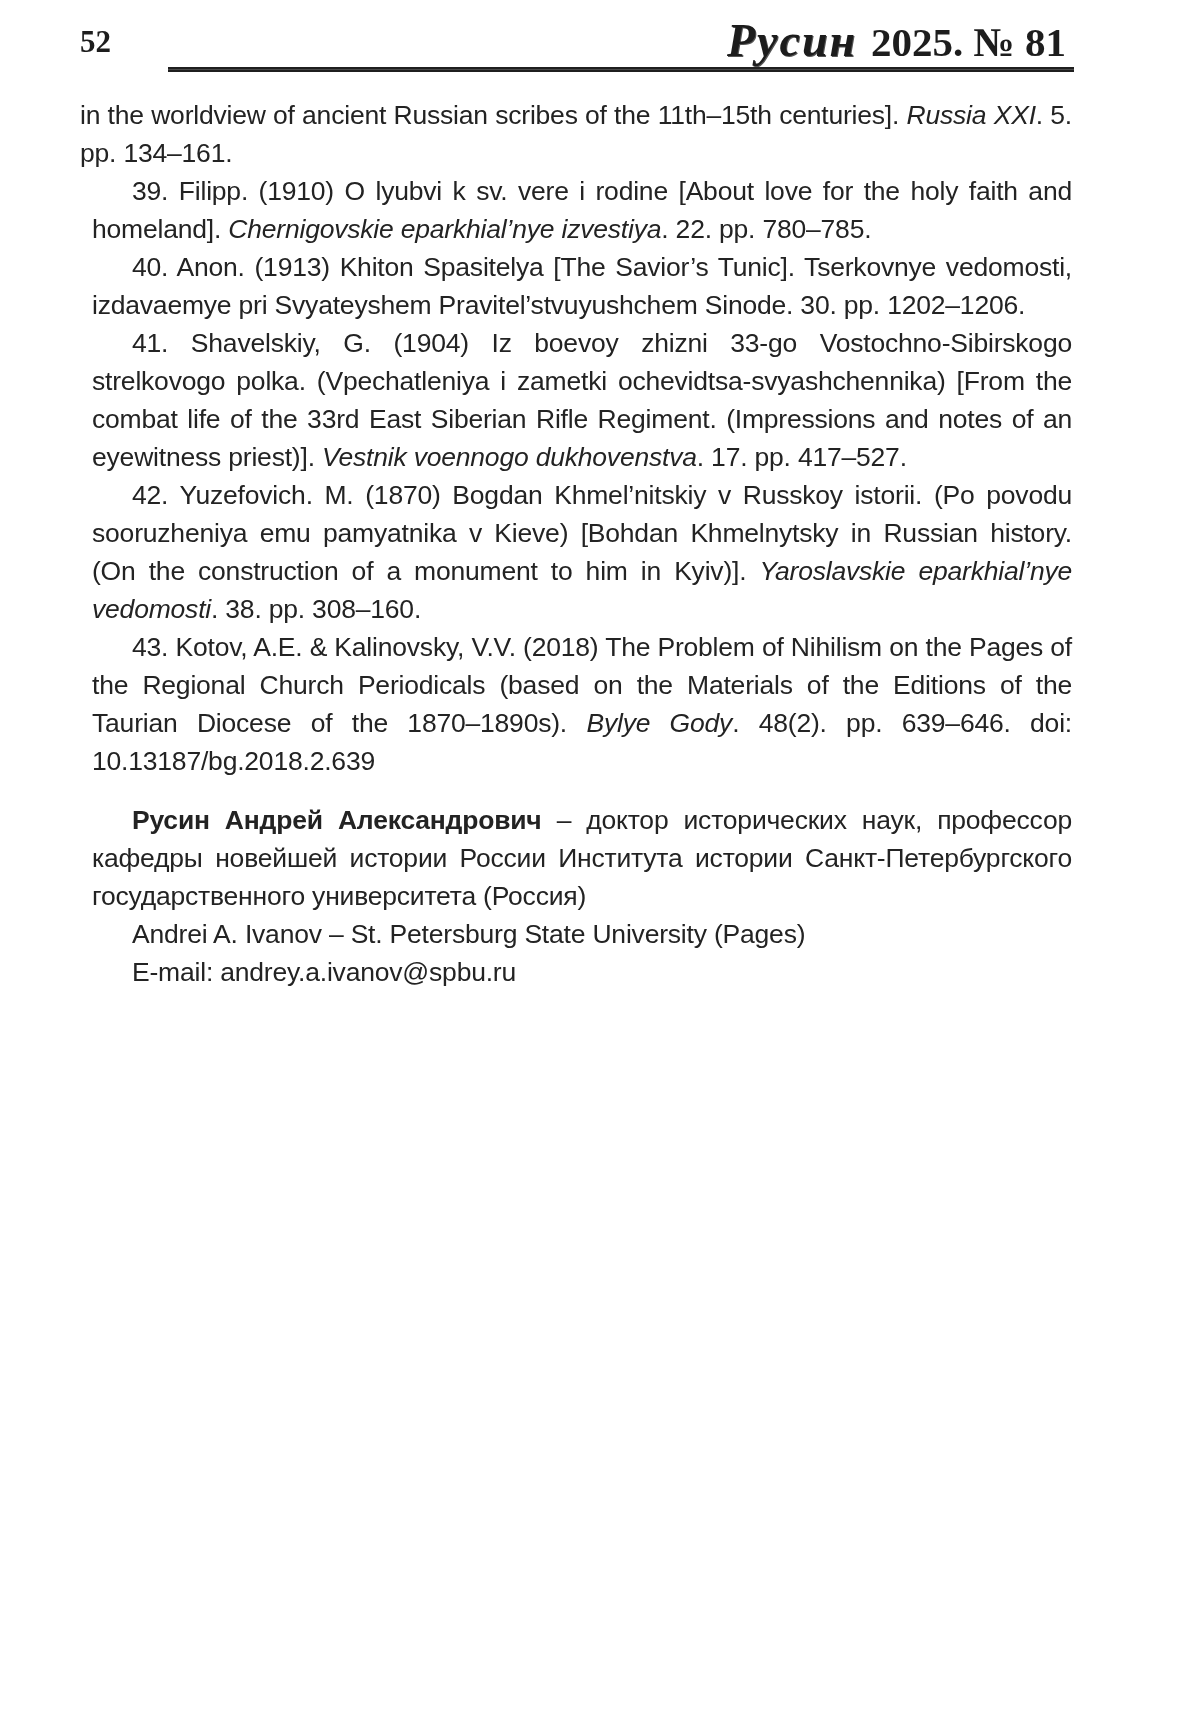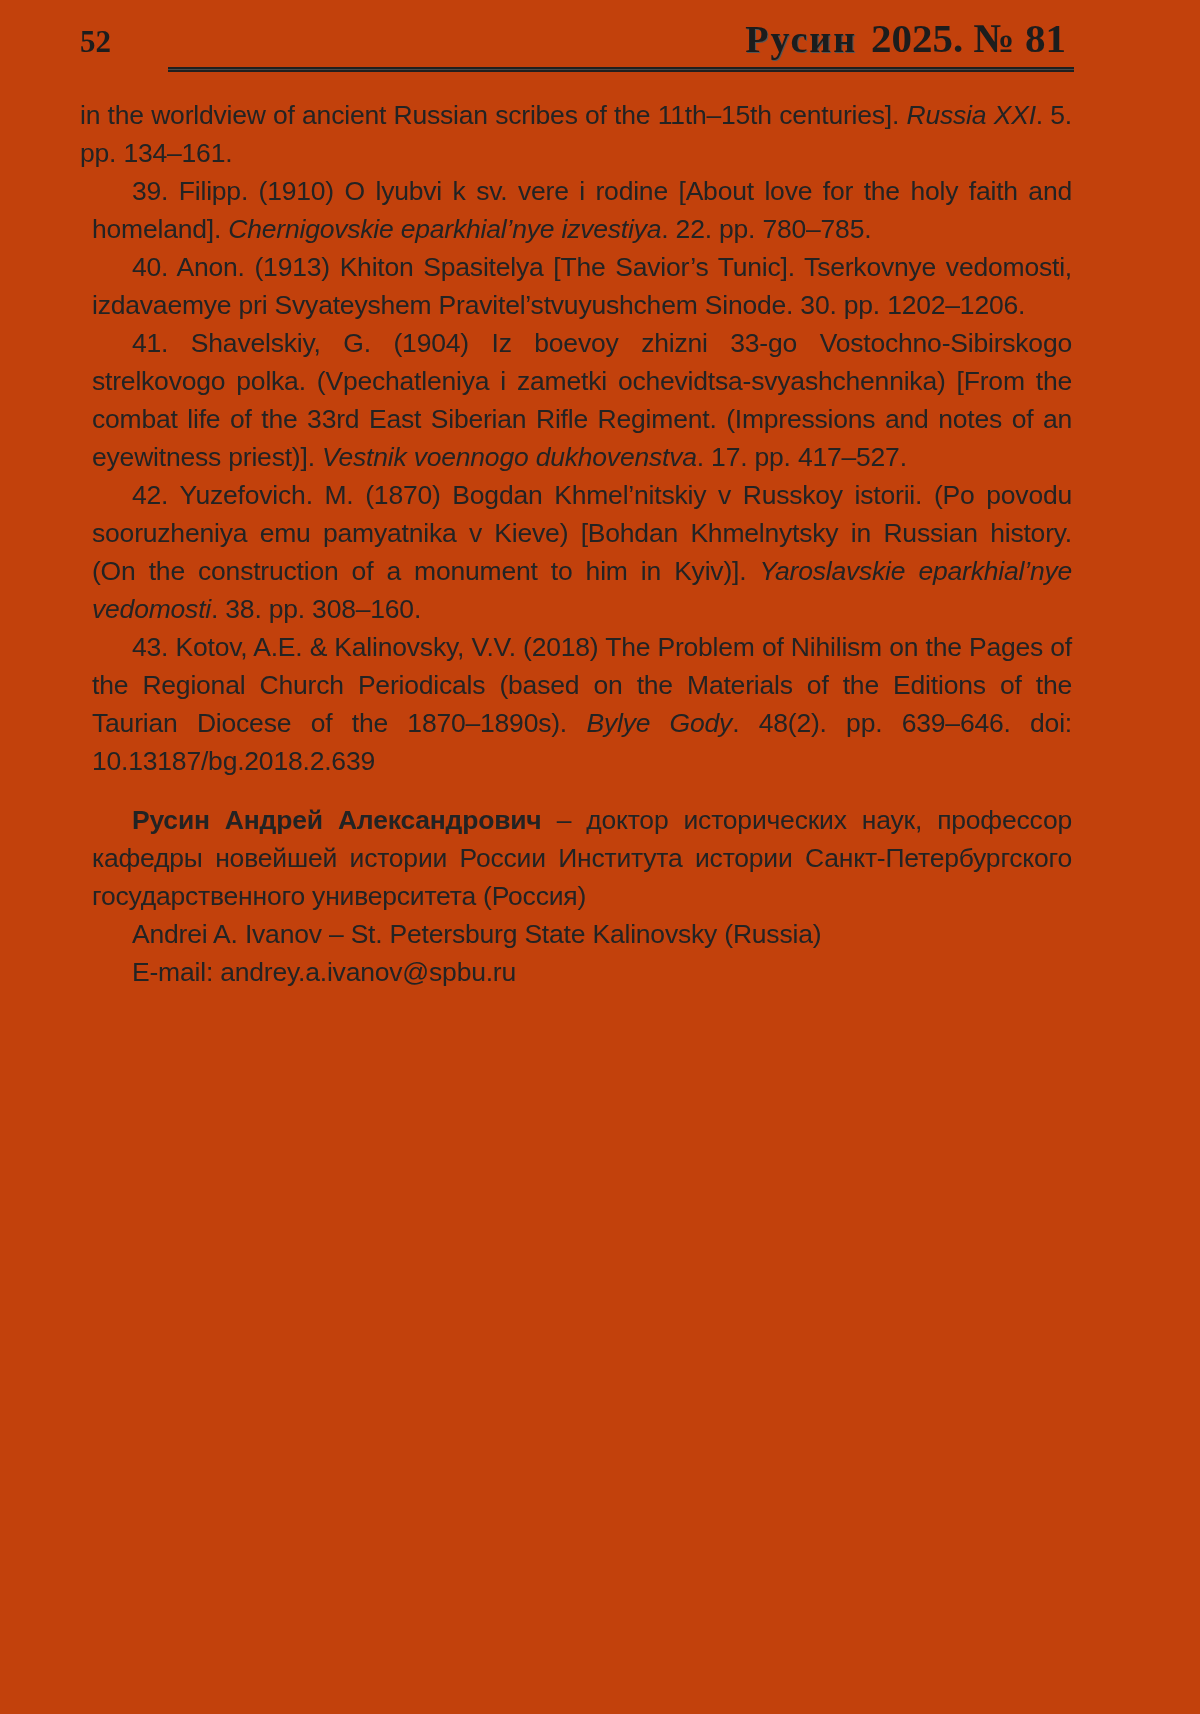--- a/index.html
+++ b/index.html
@@ -2,21 +2,21 @@
 <html><head>
 <meta charset="utf-8">
 <title>Русин 2025. № 81 — p. 52</title>
 <style>
   html, body { margin: 0; padding: 0; background: #e8e8e8; }
   .page {
     position: relative;
     width: 1200px;
     height: 1714px;
     margin: 0 auto;
-    background: #c2410c;
+    background: #ffffff;
     font-family: "Liberation Sans", "DejaVu Sans", sans-serif;
     color: #232323;
     overflow: hidden;
   }
   .page-number {
     position: absolute;
     left: 80px;
     top: 24px;
     font-family: "Liberation Serif", "DejaVu Serif", serif;
     font-weight: bold;
@@ -27,22 +27,23 @@
     position: absolute;
     right: 134px;
     top: 14px;
     display: flex;
     align-items: baseline;
     gap: 14px;
     white-space: nowrap;
   }
   .journal-logo {
     font-family: "Liberation Serif", "DejaVu Serif", serif;
+    font-style: italic;
     font-weight: bold;
-    font-size: 38px;
+    font-size: 46px;
     letter-spacing: 2px;
     color: #1c1c1c;
     text-shadow: 1px 1px 0 #555;
   }
   .journal-issue {
     font-family: Liberation Serif, serif;
     font-weight: bold;
     font-size: 41px;
     color: #1d1d1d;
   }
@@ -89,18 +90,18 @@
     <section>
         <p><span>in the worldview of ancient Russian scribes of the 11th–15th centuries]. </span><span class="it">Russia XXI</span><span>. 5. pp. 134–161.</span></p>
         <p class="indent"><span>39. Filipp. (1910) O lyubvi k sv. vere i rodine [About love for the holy faith and homeland]. </span><span class="it">Chernigovskie eparkhial’nye izvestiya</span><span>. 22. pp. 780–785.</span></p>
         <p class="indent"><span>40. Anon. (1913) Khiton Spasitelya [The Savior’s Tunic]. Tserkovnye vedomosti, izdavaemye pri Svyateyshem Pravitel’stvuyushchem Sinode. 30. pp. 1202–1206.</span></p>
         <p class="indent"><span>41. Shavelskiy, G. (1904) Iz boevoy zhizni 33-go Vostochno-Sibirskogo strelkovogo polka. (Vpechatleniya i zametki ochevidtsa-svyashchennika) [From the combat life of the 33rd East Siberian Rifle Regiment. (Impressions and notes of an eyewitness priest)]. </span><span class="it">Vestnik voennogo dukhovenstva</span><span>. 17. pp. 417–527.</span></p>
         <p class="indent"><span>42. Yuzefovich. M. (1870) Bogdan Khmel’nitskiy v Russkoy istorii. (Po povodu sooruzheniya emu pamyatnika v Kieve) [Bohdan Khmelnytsky in Russian history. (On the construction of a monument to him in Kyiv)]. </span><span class="it">Yaroslavskie eparkhial’nye vedomosti</span><span>. 38. pp. 308–160.</span></p>
         <p class="indent"><span>43. Kotov, A.E. &amp; Kalinovsky, V.V. (2018) The Problem of Nihilism on the Pages of the Regional Church Periodicals (based on the Materials of the Editions of the Taurian Diocese of the 1870–1890s). </span><span class="it">Bylye Gody</span><span>. 48(2). pp. 639–646. doi: 10.13187/bg.2018.2.639</span></p>
       </section>
     <section class="author-block">
         <p class="indent"><span class="b">Русин Андрей Александрович</span><span> – доктор исторических наук, профессор кафедры новейшей истории России Института истории Санкт-Петербургского государственного университета (Россия)</span></p>
-        <p class="indent align-left"><span>Andrei A. Ivanov – St. Petersburg State Kalinovsky (Russia)</span></p>
+        <p class="indent align-left"><span>Andrei A. Ivanov – St. Petersburg State University (Pages)</span></p>
         <p class="indent align-left"><span>E-mail: andrey.a.ivanov@spbu.ru</span></p>
       </section>
   </div>
 
 </div>
 
 </body></html>

